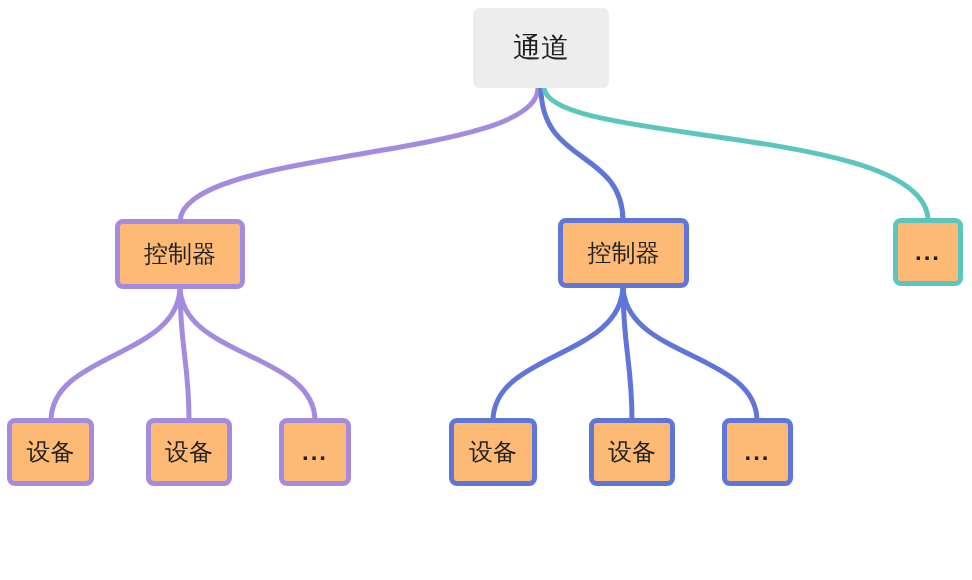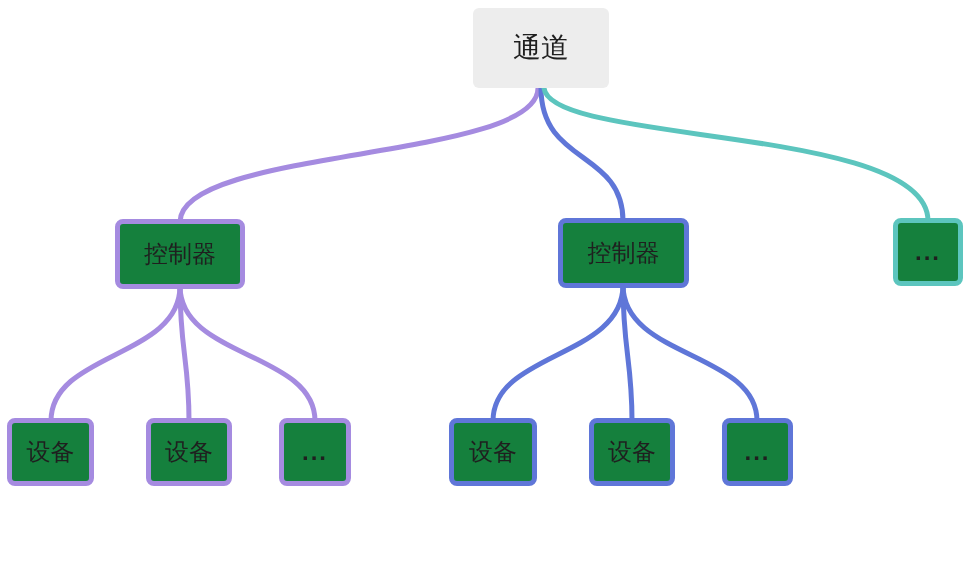--- a/index.html
+++ b/index.html
@@ -31,21 +31,21 @@
   .edge-blue   { stroke: var(--blue,   #5f76d8); }
   .edge-teal   { stroke: var(--teal,   #5cc5be); }
 
   .node {
     position: absolute;
     box-sizing: border-box;
     display: flex;
     align-items: center;
     justify-content: center;
     color: var(--text, #1f1f1f);
-    background: #15803d;
+    background: #fdba74;
     border-radius: 8px;
     font-size: 24px;
     cursor: default;
     white-space: nowrap;
   }
   .node-root {
     left: 473px; top: 8px;
     width: 136px; height: 80px;
     background: var(--root-bg, #ededed);
     border: none;

